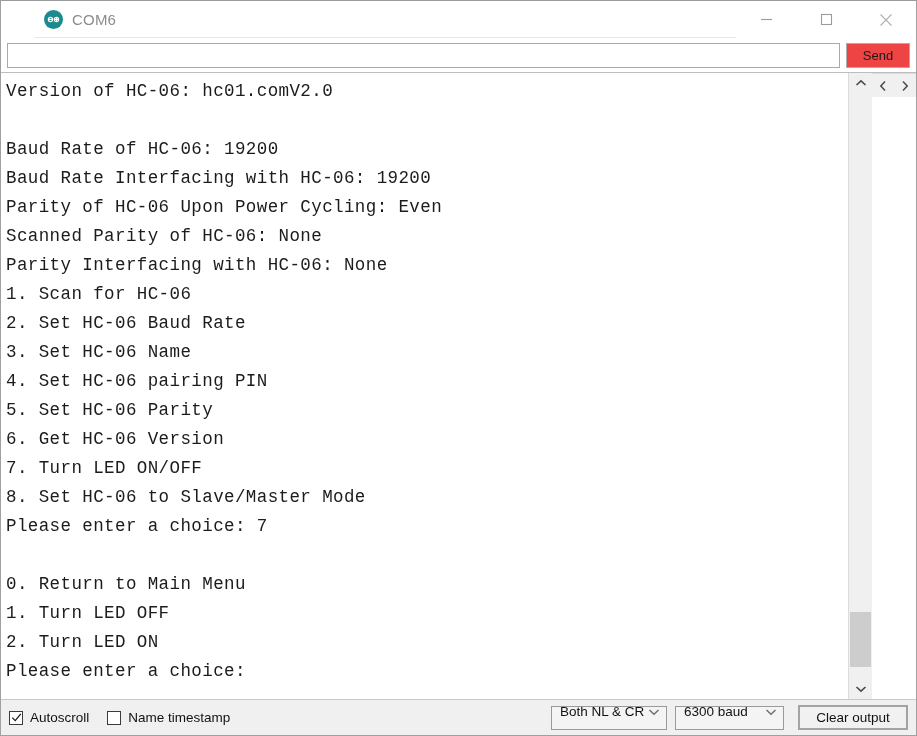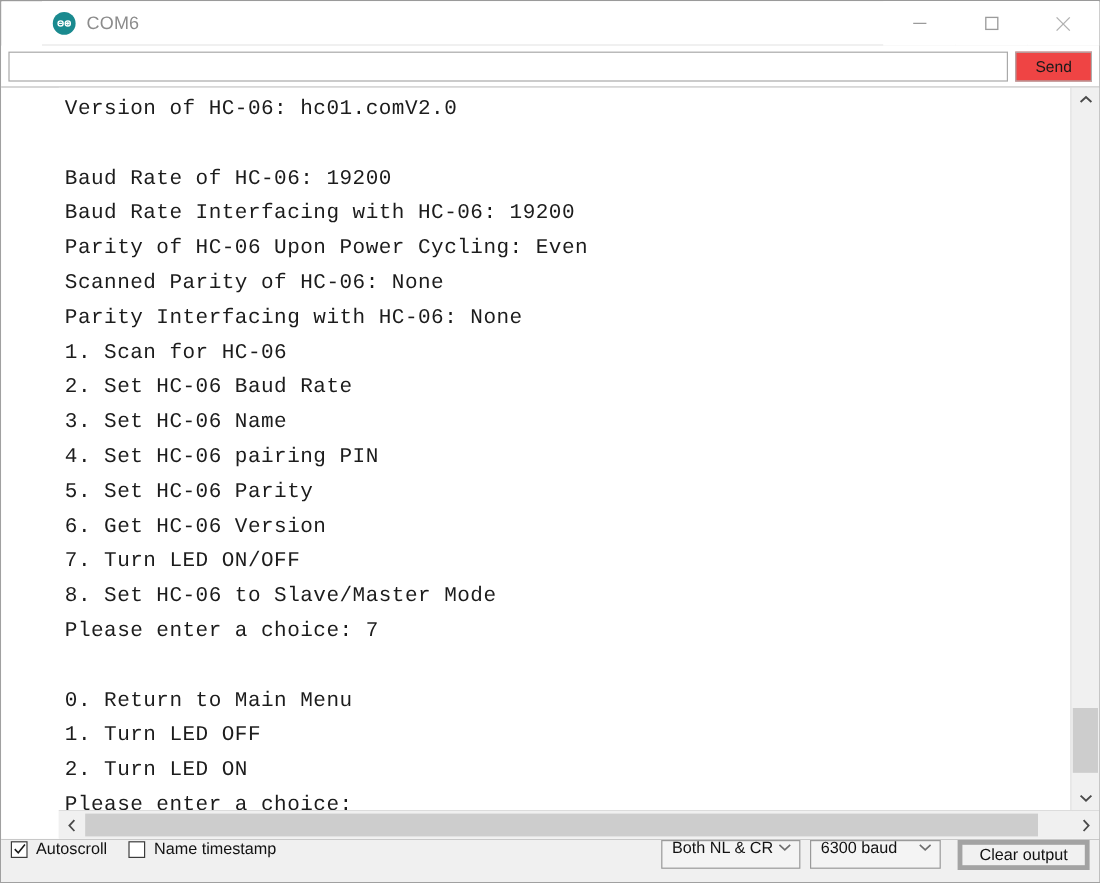--- a/index.html
+++ b/index.html
@@ -110,25 +110,23 @@
     cursor: default;
     padding: 0;
     line-height: 23px;
   }
 
   
   .console-wrap {
     flex: 1 1 auto;
     position: relative;
     display: flex;
-    flex-direction: column;
     border-top: 1px solid #bdbdbd;
     background: #ffffff;
     overflow: hidden;
-    padding-left: 48px;
   }
   .console-row {
     flex: 1 1 auto;
     display: flex;
     min-height: 0;
   }
   .console-text {
     flex: 1 1 auto;
     overflow: hidden;
     background: #ffffff;
@@ -200,21 +198,21 @@
     background: #cdcdcd;
   }
 
   
   .statusbar {
     height: 36px;
     min-height: 36px;
     background: #f0f0f0;
     border-top: 1px solid #c8c8c8;
     display: flex;
-    align-items: flex-start;
+    align-items: center;
     padding: 0 8px;
     gap: 0;
   }
   .chk-group {
     display: flex;
     align-items: center;
     gap: 7px;
     margin-right: 18px;
     cursor: default;
   }
@@ -260,21 +258,21 @@
     align-items: center;
   }
   .combo-nlcr { width: 116px; }
   .combo-baud { width: 109px; }
 
   .clear-btn {
     height: 25px;
     width: 110px;
     margin-left: 14px;
     background: #f1f1f1;
-    border: 4px solid #a3a3a3;
+    border: 2px solid #a3a3a3;
     font-size: 13.5px;
     color: #121212;
     font-family: "Liberation Sans", sans-serif;
     cursor: default;
     padding: 0;
   }
 </style>
 </head>
 <body>
 

